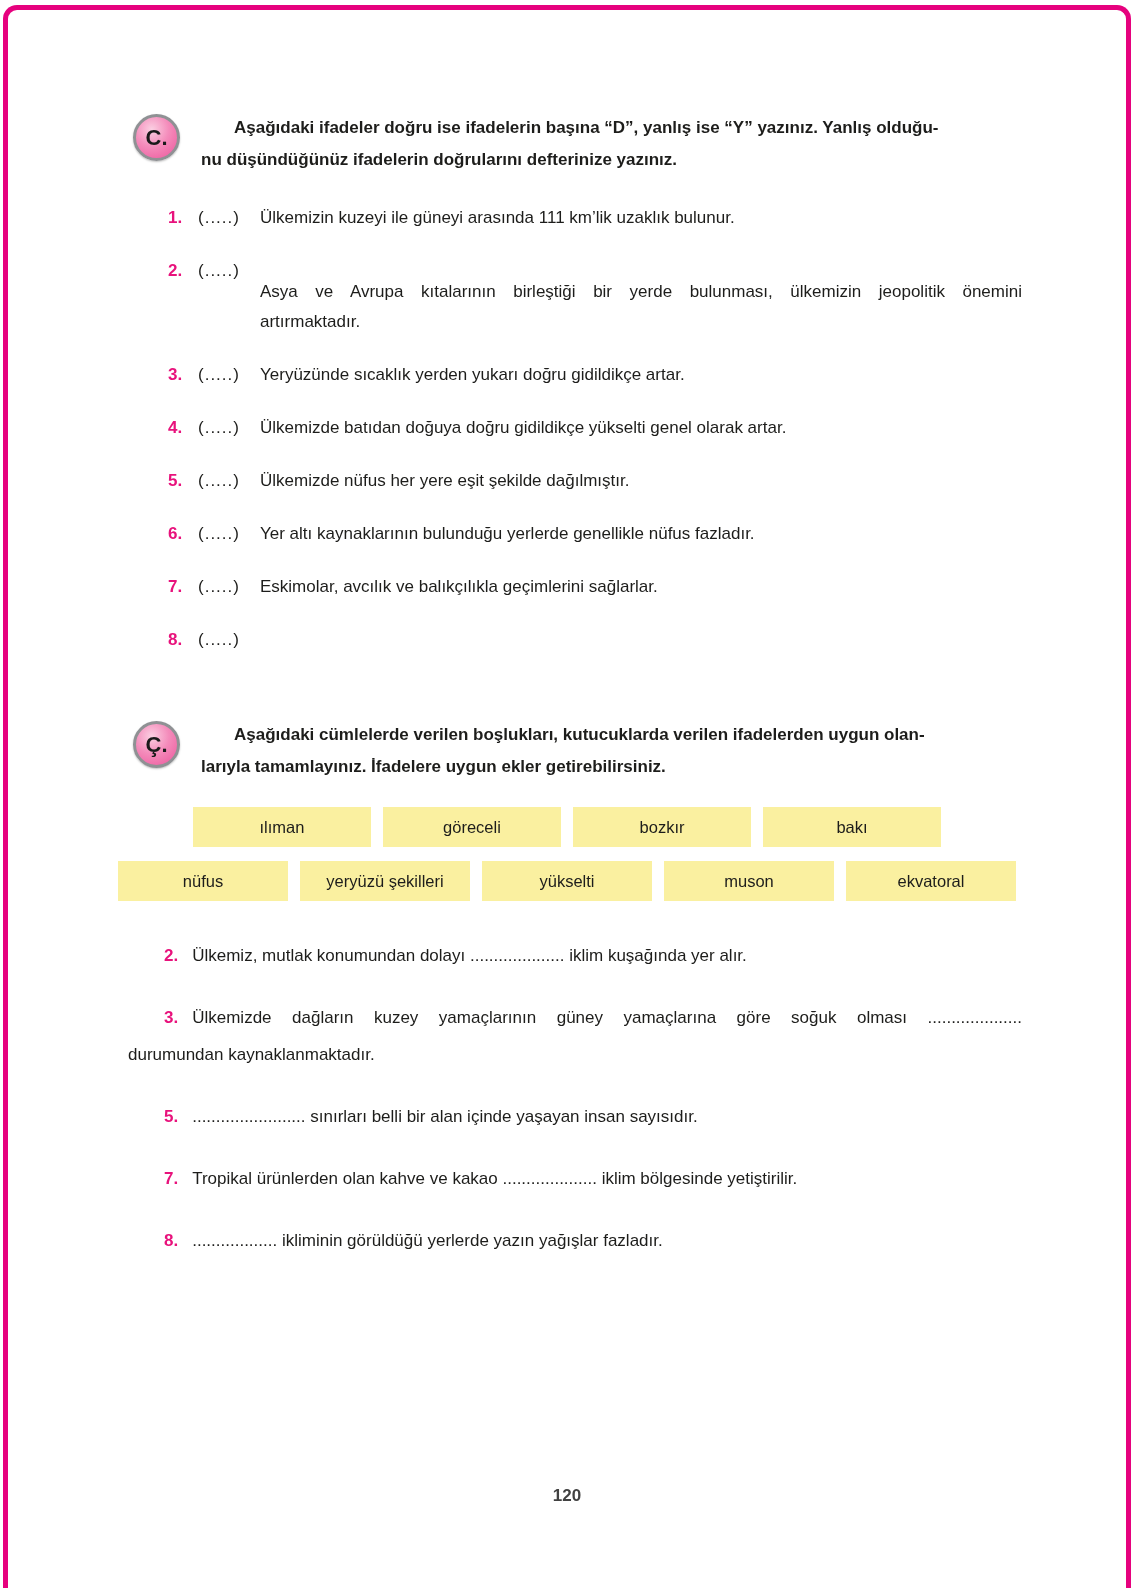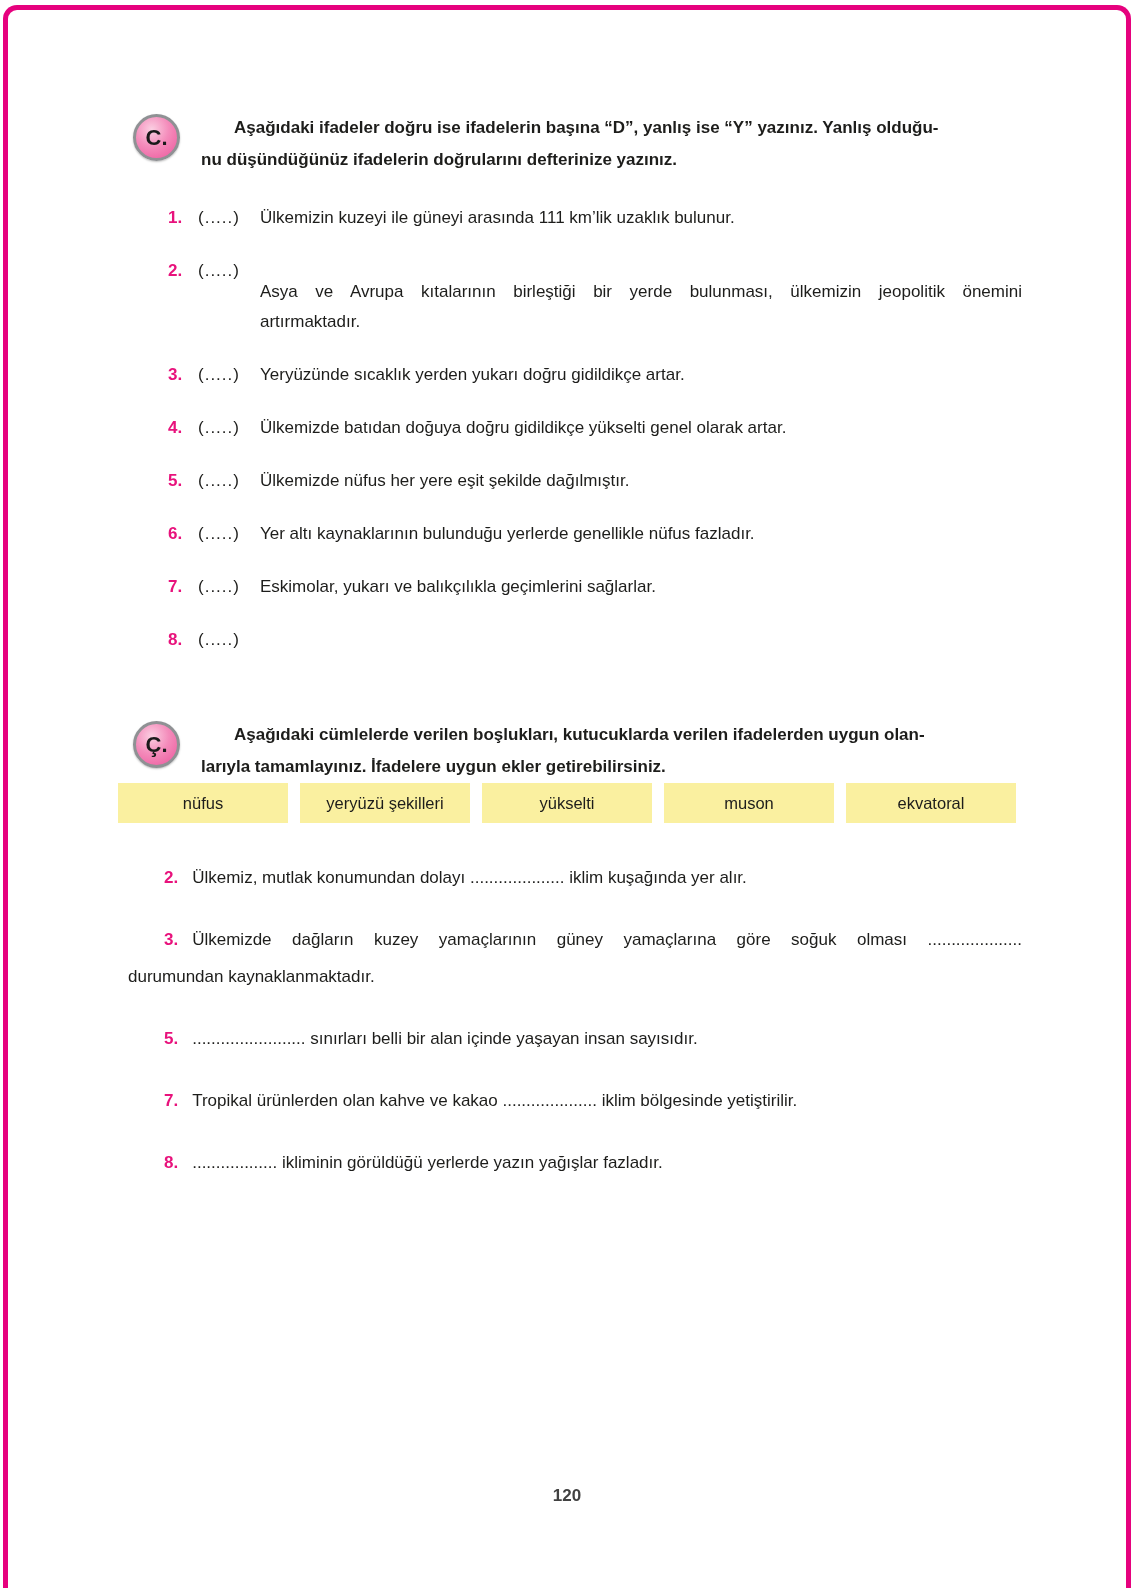--- a/index.html
+++ b/index.html
@@ -31,21 +31,21 @@
   
   .tf-list { margin:27px 112px 0 168px; }
   .tf-item { display:flex; line-height:30px; font-size:17px; margin-bottom:23px; }
   .tf-num { flex:0 0 30px; font-weight:bold; color:#e8127c; }
   .tf-paren { flex:0 0 62px; letter-spacing:1px; }
   .tf-text { flex:1; }
 
   
   .bank-row { display:flex; justify-content:center; gap:12px; }
   .bank-row.r1 { margin-top:24px; }
-  .bank-row.r2 { }
+  .bank-row.r2 { margin-top:14px; }
   .word-box {
     height:40px; line-height:40px; text-align:center;
     background:#faf0a0; font-size:16.5px; color:#1d1d1b;
   }
   .r1 .word-box { width:178px; }
   .r2 .word-box { width:170px; }
 
   
   .fill-list { margin:36px 112px 0 128px; font-size:17px; }
   .fill-item { margin-bottom:25px; }
@@ -115,37 +115,43 @@
       <span class="tf-num">6.</span>
       <span class="tf-paren">(.....)</span>
       <div class="tf-text">
         <div>Yer altı kaynaklarının bulunduğu yerlerde genellikle nüfus fazladır.</div>
       </div>
     </div>
     <div class="tf-item">
       <span class="tf-num">7.</span>
       <span class="tf-paren">(.....)</span>
       <div class="tf-text">
-        <div>Eskimolar, yukarı ve balıkçılıkla geçimlerini sağlarlar.</div>
+        <div>Eskimolar, avcılık ve balıkçılıkla geçimlerini sağlarlar.</div>
       </div>
     </div>
     <div class="tf-item">
       <span class="tf-num">8.</span>
       <span class="tf-paren">(.....)</span>
     </div>
   </div>
 
   <div class="section-head" style="margin-top:64px;">
     <div class="badge">Ç.</div>
     <div class="head-text">
       <div class="hdr-line ind">Aşağıdaki cümlelerde verilen boşlukları, kutucuklarda verilen ifadelerden uygun olan-</div>
       <div class="hdr-line">larıyla tamamlayınız. İfadelere uygun ekler getirebilirsiniz.</div>
     </div>
   </div>
 
+  <div class="bank-row r1">
+    <div class="word-box">ılıman</div>
+    <div class="word-box">göreceli</div>
+    <div class="word-box">bozkır</div>
+    <div class="word-box">bakı</div>
+  </div>
   <div class="bank-row r2">
     <div class="word-box">nüfus</div>
     <div class="word-box">yeryüzü şekilleri</div>
     <div class="word-box">yükselti</div>
     <div class="word-box">muson</div>
     <div class="word-box">ekvatoral</div>
   </div>
 
   <div class="fill-list">
     <div class="fill-item">

